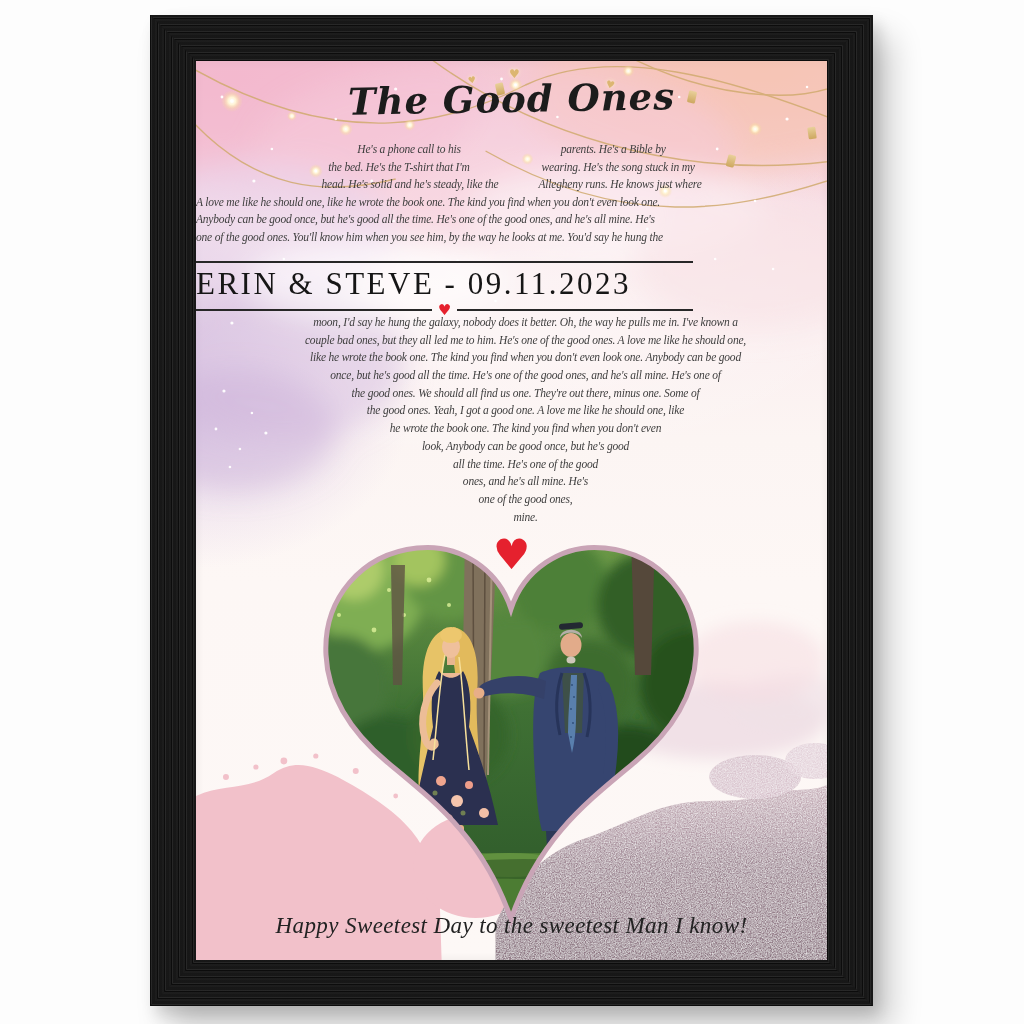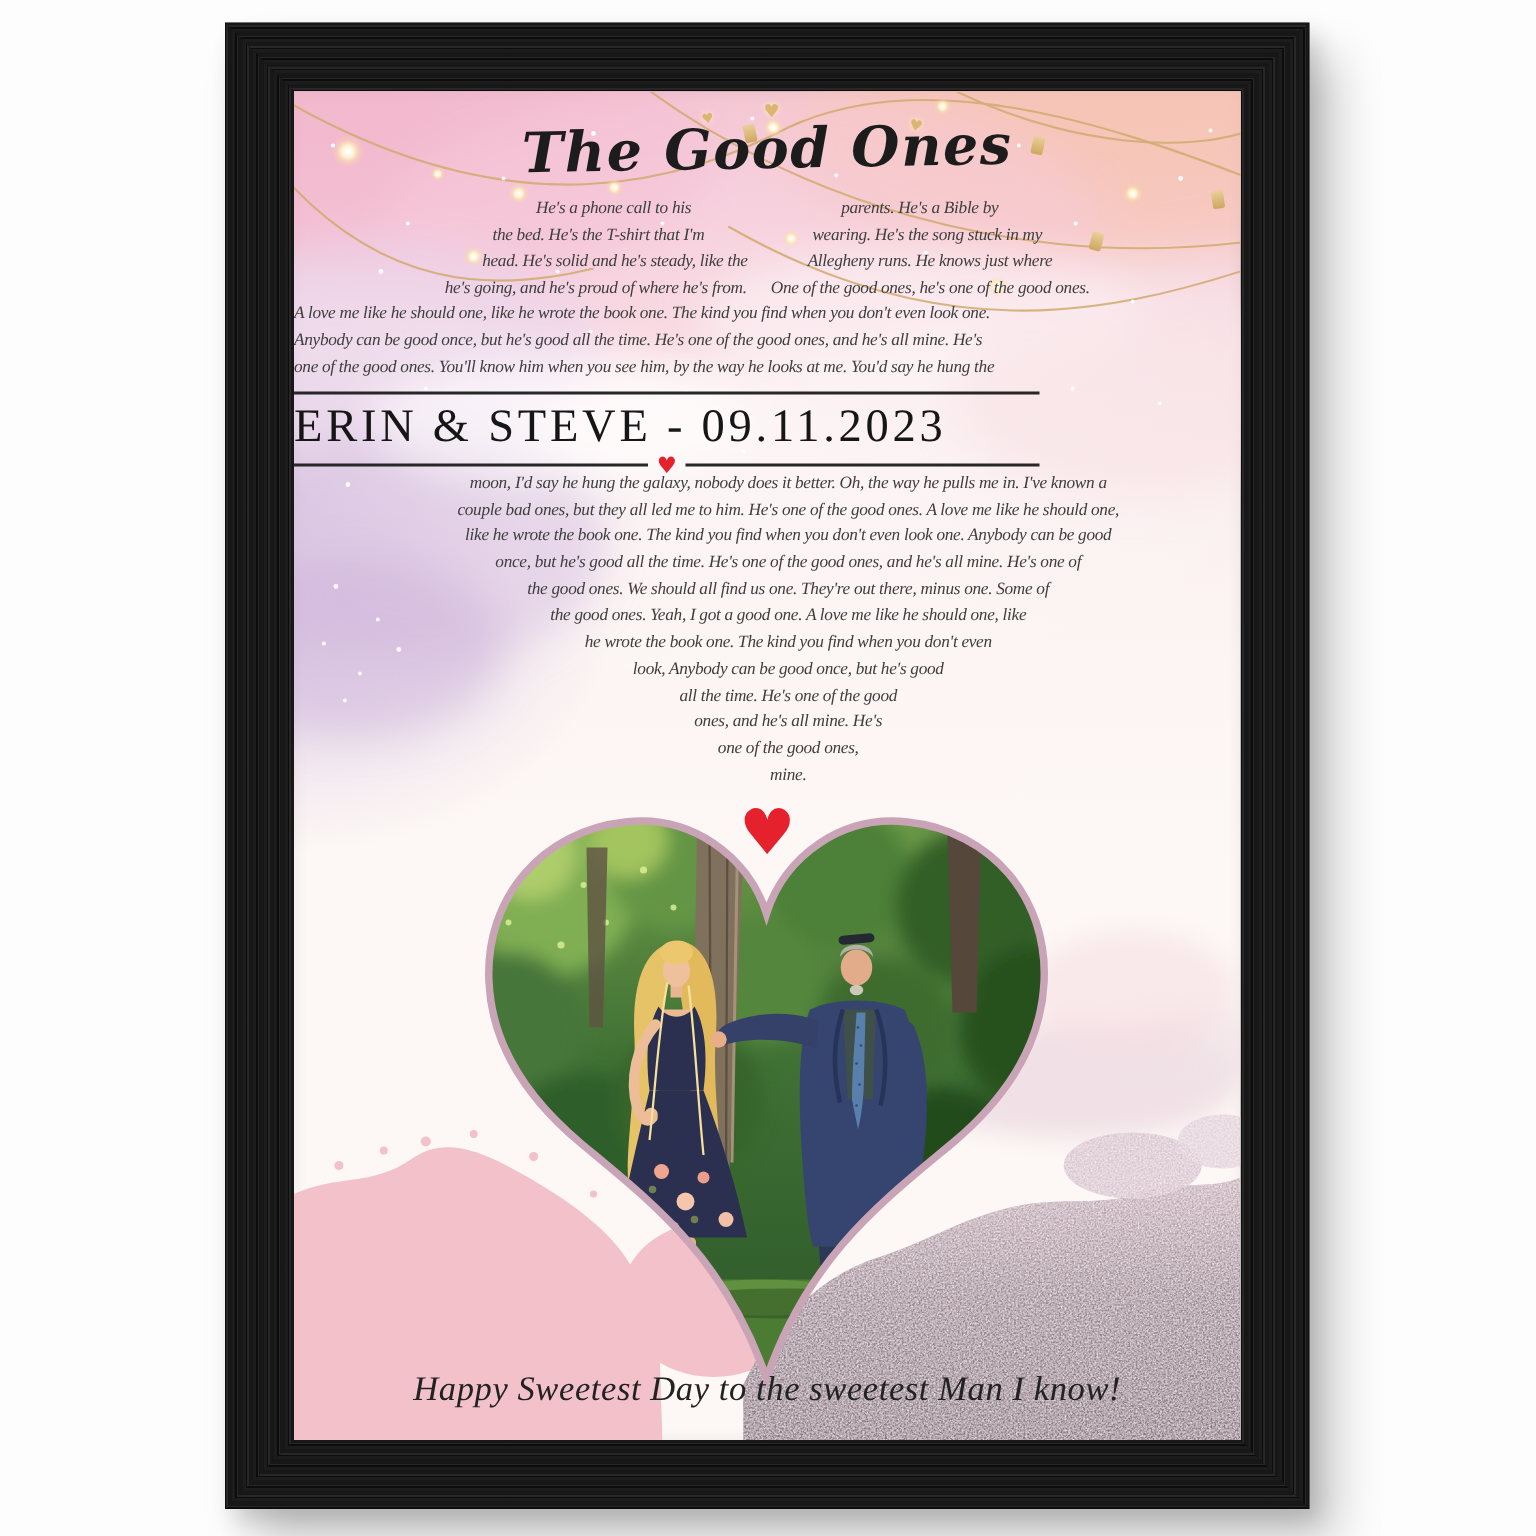--- a/index.html
+++ b/index.html
@@ -27,21 +27,21 @@
       radial-gradient(260px 180px at -4% 30%, rgba(203,179,214,.55), transparent 70%),
       linear-gradient(180deg,#f3c6d2 0%,#f4cedd 6%,#f7d8e2 12%,#f9e6e9 22%,#fbeff0 30%,#fcf5f3 42%,#fdf7f5 58%,#fdf8f6 100%);
     box-shadow:inset 0 0 10px rgba(0,0,0,.07);}
   .bg-art{position:absolute;inset:0;width:100%;height:100%;z-index:1;}
   
   .title{position:absolute;top:16px;left:0;right:0;text-align:center;z-index:3;
          font-family:"DejaVu Serif", serif;font-style:italic;font-weight:700;
          font-size:37px;letter-spacing:1px;color:#1c1c1c;transform:rotate(-1deg);}
   
   .lyr{font-style:italic;color:#3e3e3e;font-size:11.5px;letter-spacing:-0.2px;white-space:nowrap;}
-  .lyrics-top{position:absolute;top:72px;left:0;right:0;z-index:3;}
+  .lyrics-top{position:absolute;top:82px;left:0;right:0;z-index:3;}
   .lyrics-top .row{display:flex;justify-content:center;height:17.6px;align-items:baseline;}
   .row.g0{column-gap:100px;}.row.g1{column-gap:72px;}.row.g2{column-gap:40px;}.row.g3{column-gap:16px;}
   .lyrics-top .full{text-align:left;height:17.6px;}
   
   .names-block{position:absolute;top:200px;left:0;right:0;z-index:3;display:flex;flex-direction:column;align-items:flex-start;}
   .rule{width:497px;height:2px;background:#272727;}
   .names{font-family:"Liberation Serif",serif;font-size:31px;letter-spacing:2.5px;color:#161616;
          line-height:1.25;margin:2px 0 1px 0;}
   .rule-heart{width:497px;display:flex;align-items:center;column-gap:6px;}
   .rule-heart .seg{flex:1;height:2px;background:#272727;}
@@ -214,24 +214,20 @@
             <span class="lyr">parents. He's a Bible by</span>
           </div>
         <div class="row g1">
             <span class="lyr">the bed. He's the T-shirt that I'm</span>
             <span class="lyr">wearing. He's the song stuck in my</span>
           </div>
         <div class="row g2">
             <span class="lyr">head. He's solid and he's steady, like the</span>
             <span class="lyr">Allegheny runs. He knows just where</span>
           </div>
-        <div class="row g3">
-            <span class="lyr">he's going, and he's proud of where he's from.</span>
-            <span class="lyr">One of the good ones, he's one of the good ones.</span>
-          </div>
         <div class="full lyr">A love me like he should one, like he wrote the book one. The kind you find when you don't even look one.</div>
         <div class="full lyr">Anybody can be good once, but he's good all the time. He's one of the good ones, and he's all mine. He's</div>
         <div class="full lyr">one of the good ones. You'll know him when you see him, by the way he looks at me. You'd say he hung the</div>
       </div>
 
       <div class="names-block">
         <div class="rule"></div>
         <div class="names">ERIN &amp; STEVE - 09.11.2023</div>
         <div class="rule-heart">
           <span class="seg"></span>

